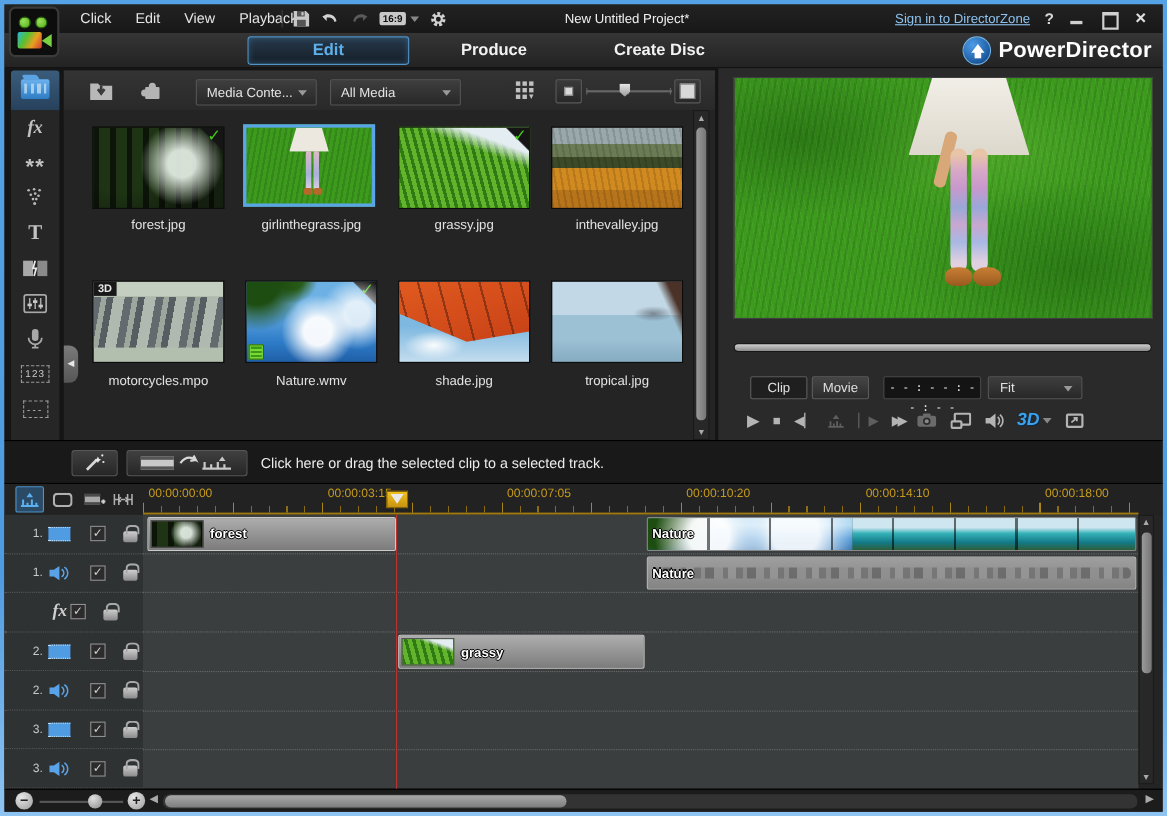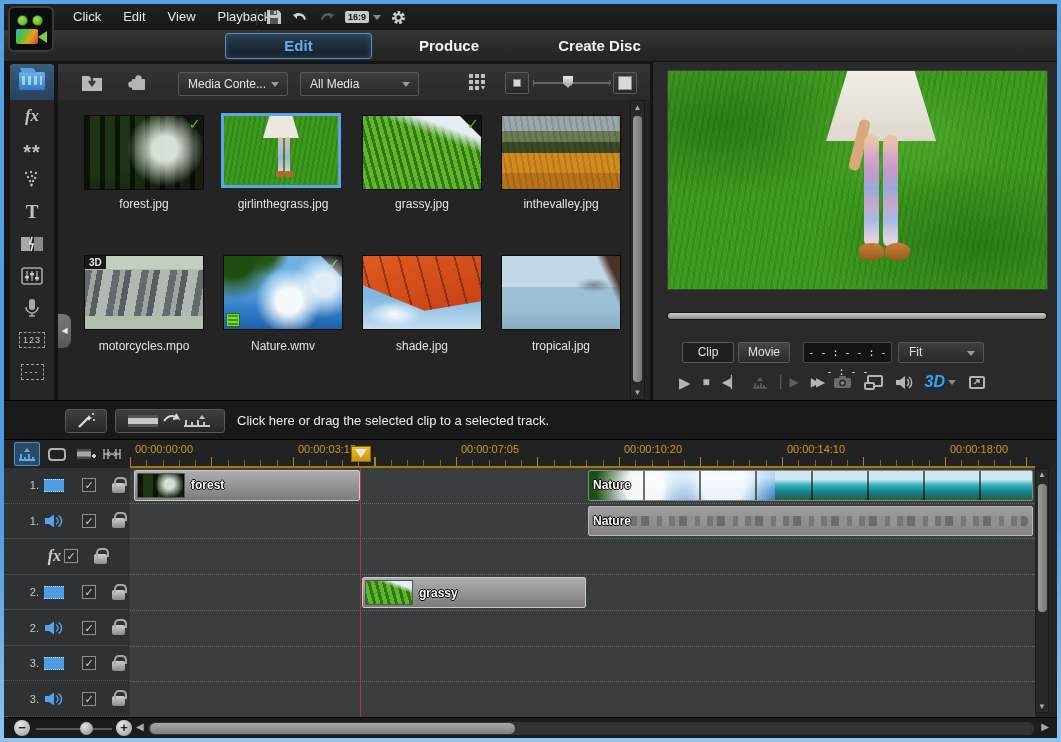--- a/index.html
+++ b/index.html
@@ -234,33 +234,45 @@
         <span class="ratio-badge">16:9</span>
         <span class="caret" style="border-top-color:#888"></span>
       </span>
       <span>
             <svg width="17" height="17" viewBox="0 0 17 17">
               <circle cx="8.5" cy="8.5" r="5" fill="none" stroke="#d0d0d0" stroke-width="3" stroke-dasharray="2.6 1.8"></circle>
               <circle cx="8.5" cy="8.5" r="3.2" fill="none" stroke="#d0d0d0" stroke-width="2"></circle>
             </svg>
           </span>
     </div>
+    <div class="proj-title">New Untitled Project*</div>
+    <div class="tb-right">
+      <span class="signin">Sign in to DirectorZone</span>
+      <span class="help">?</span>
+      <span class="wbtn min"></span>
+      <span class="wbtn max"></span>
+      <span class="wbtn close">×</span>
+    </div>
   </div>
   <div class="logo">
     <span class="eye l"></span>
     <span class="eye r"></span>
     <span class="cam"></span>
     <span class="lens"></span>
   </div>
 
   <div class="tabbar">
     <span class="modetab capture">Capture</span>
     <span class="edittab">Edit</span>
     <span class="modetab produce">Produce</span>
     <span class="modetab disc">Create Disc</span>
+    <span class="brand">
+      <span class="brand-circle"></span>
+      <span class="brand-name">PowerDirector</span>
+    </span>
   </div>
 
   <div class="main">
 
     <div class="media-toolbar">
       <div class="tool-btn" style="left:18px">
         <svg width="24" height="22" viewBox="0 0 24 22">
               <path d="M2 5h7l2 2h11v13H2z" fill="#b8b8b8"></path>
               <path d="M12 7v6M9 10l3 4 3-4" stroke="#3a3a3a" stroke-width="2.4" fill="none"></path>
             </svg>

